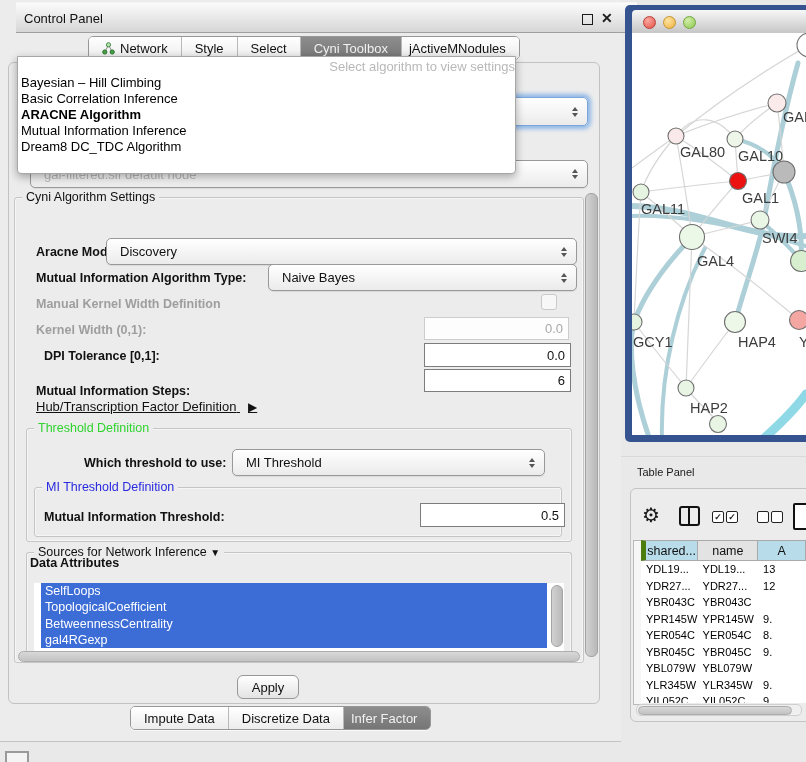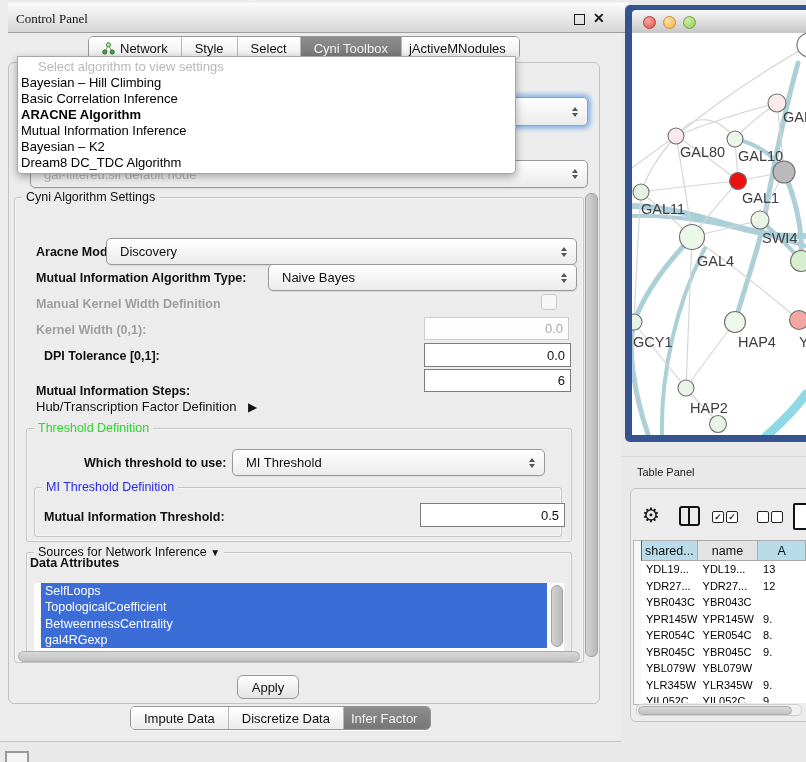--- a/index.html
+++ b/index.html
@@ -6,23 +6,23 @@
   body{
     width:806px;height:762px;position:relative;overflow:hidden;
     background:#e9e9e9;
     font-family:"Liberation Sans",sans-serif;
     -webkit-font-smoothing:antialiased;
   }
   .abs{position:absolute;}
 
   
   .cp{left:0;top:0;width:621px;height:741px;background:#ececec;border-bottom:1px solid #c3c3c3;}
-  .cp-titlebar{left:8px;top:2px;width:621px;height:29px;
+  .cp-titlebar{left:16px;top:2px;width:621px;height:29px;
     background:linear-gradient(#fbfbfb,#d6d6d6);
-    border-top:1px solid #f5f5f5;border-bottom:1px solid #9f9f9f;font-family:Liberation Serif, serif;}
+    border-top:1px solid #f5f5f5;border-bottom:1px solid #9f9f9f;}
   .cp-title{left:8px;top:8px;font-size:13px;color:#111;}
   .float-icon{left:566px;top:11px;width:9px;height:9px;border:1.5px solid #1a1a1a;background:transparent;}
   .close-icon{left:585px;top:7px;font-size:14px;font-weight:bold;color:#1a1a1a;}
 
   
   .seg{display:flex;border:1px solid #979797;border-radius:5px;overflow:hidden;
     background:#fff;height:22px;box-shadow:0 1px 0 rgba(255,255,255,.7);}
   .seg .seg-item{display:flex;align-items:center;gap:5px;padding:0 13px;font-size:13px;color:#111;
     background:linear-gradient(#ffffff,#ececec);border-right:1px solid #b9b9b9;white-space:nowrap;}
   .seg .seg-item:last-child{border-right:none;padding-left:7px;}
@@ -41,21 +41,21 @@
   .combo .arrows{position:absolute;right:8px;top:50%;transform:translateY(-50%);width:7px;}
   .arrow-up{width:0;height:0;border-left:3.5px solid transparent;border-right:3.5px solid transparent;
     border-bottom:4px solid #555;margin-bottom:2px;}
   .arrow-down{width:0;height:0;border-left:3.5px solid transparent;border-right:3.5px solid transparent;
     border-top:4px solid #555;}
   .combo.ghost{color:#b9b9b9;}
 
   
   .popup{left:17px;top:56px;width:497px;height:116px;background:#fff;
     border:1px solid #a6a6a6;border-radius:0 0 4px 4px;box-shadow:0 3px 9px rgba(0,0,0,.32);z-index:40;}
-  .popup-prompt{height:16px;line-height:16px;text-align:left;color:#b8b8b8;font-size:13px;margin-top:2px;padding-left:20px;}
+  .popup-prompt{height:16px;line-height:16px;text-align:right;color:#b8b8b8;font-size:13px;margin-top:2px;padding-left:20px;}
   .popup-item{height:16px;line-height:16px;font-size:13px;color:#000;padding-left:3px;white-space:nowrap;}
   .popup-item.bold{font-weight:bold;}
 
   
   .gbox{border:1px solid #c5c5c5;border-radius:3px;box-shadow:inset 0 0 0 1px rgba(255,255,255,.55);}
   .gbox-title{position:absolute;top:-8px;left:7px;background:#ececec;padding:0 4px;font-size:12.5px;color:#111;white-space:nowrap;}
   .gbox-title.blue{color:#2a2ae0;}
   .gbox-title.green{color:#2fd42f;}
 
   .lbl{font-size:12.5px;font-weight:bold;color:#111;white-space:nowrap;}
@@ -97,21 +97,21 @@
   .cbx{width:10px;height:10px;border:1.5px solid #222;border-radius:2px;font-size:9px;line-height:10px;
     text-align:center;color:#222;font-weight:bold;position:absolute;background:#fff;}
   .page-icon{left:793px;top:503px;width:16px;height:23px;border:2.5px solid #111;border-radius:2px;background:#fff;}
 
   .tbl-gutter{left:633px;top:540px;width:8px;height:163px;background:#f6f6f6;border:1px solid #b9b9b9;border-right:none;}
   .tbl-wrap{left:641px;top:540px;width:165px;height:163px;overflow:hidden;}
   .tbl-header{display:flex;height:21px;}
   .th{border:1px solid #a9a9a9;border-left:none;font-size:12.5px;color:#111;
     display:flex;align-items:center;justify-content:center;background:#e3e3e3;box-sizing:border-box;}
   .th.hl{background:#b9dcea;}
-  .th:first-child{border-left:1px solid #4d7c0f;}
+  .th:first-child{border-left:5px solid #4d7c0f;}
   .trow{display:flex;height:16.5px;background:#fff;}
   .td{font-size:11px;color:#000;line-height:16.5px;padding-left:5px;box-sizing:border-box;white-space:nowrap;overflow:hidden;}
   .c1{width:71px;} .c2{width:76px;} .c3{width:60px;}
   .tp-hscroll{left:636px;top:704px;width:164px;height:10px;background:#f0f0f0;border:1px solid #cfcfcf;border-radius:5px;}
 
   .corner-icon{left:5px;top:751px;width:20px;height:14px;border:2px solid #9a9a9a;background:#f4f4f4;}
   .divider-right{left:621px;top:456px;width:185px;height:1px;background:#d9d9d9;}
 </style>
 </head>
 <body>
@@ -165,21 +165,20 @@
       </div>
   </div>
 
   <div class="abs popup">
     <div class="popup-prompt">Select algorithm to view settings</div>
     <div id="popup-items">
         <div class="popup-item">Bayesian – Hill Climbing</div>
         <div class="popup-item">Basic Correlation Inference</div>
         <div class="popup-item bold">ARACNE Algorithm</div>
         <div class="popup-item">Mutual Information Inference</div>
-        <div class="popup-item">Bayesian – K2</div>
         <div class="popup-item">Dream8 DC_TDC Algorithm</div>
       </div>
   </div>
 
   <div class="abs gbox" style="left:14px;top:197px;width:568px;height:464px;">
     <span class="gbox-title">Cyni Algorithm Settings</span>
   </div>
 
   <div class="abs lbl" style="left:36px;top:245px;">Aracne Mode:</div>
   <div class="abs combo" style="left:106px;top:238px;width:456px;height:25px;">
@@ -199,21 +198,21 @@
   </div>
   <div class="abs lbl dis" style="left:36px;top:297px;">Manual Kernel Width Definition</div>
   <div class="abs chk" style="left:541px;top:294px;"></div>
   <div class="abs lbl dis" style="left:36px;top:323px;">Kernel Width (0,1):</div>
   <div class="abs tfield dis" style="left:424px;top:317px;width:138px;height:21px;">0.0</div>
   <div class="abs lbl" style="left:36px;top:349px;padding-left:8px;">DPI Tolerance [0,1]:</div>
   <div class="abs tfield" style="left:424px;top:343px;width:140px;height:22px;">0.0</div>
   <div class="abs lbl" style="left:36px;top:384px;">Mutual Information Steps:</div>
   <div class="abs tfield" style="left:424px;top:369px;width:140px;height:21px;">6</div>
 
-  <div class="abs" style="left:36px;top:399px;font-size:13px;color:#111;">
+  <div class="abs" style="left:36px;top:399px;font-size:13px;color:#111;text-decoration:underline;">
     <span>Hub/Transcription Factor Definition</span>
     <span style="margin-left:8px;font-size:12px;">▶</span>
   </div>
 
   <div class="abs gbox" style="left:26px;top:428px;width:544px;height:112px;">
     <span class="gbox-title green">Threshold Definition</span>
   </div>
   <div class="abs lbl" style="left:84px;top:456px;">Which threshold to use:</div>
   <div class="abs combo" style="left:232px;top:449px;width:298px;height:25px;">
     <span>MI Threshold</span>

